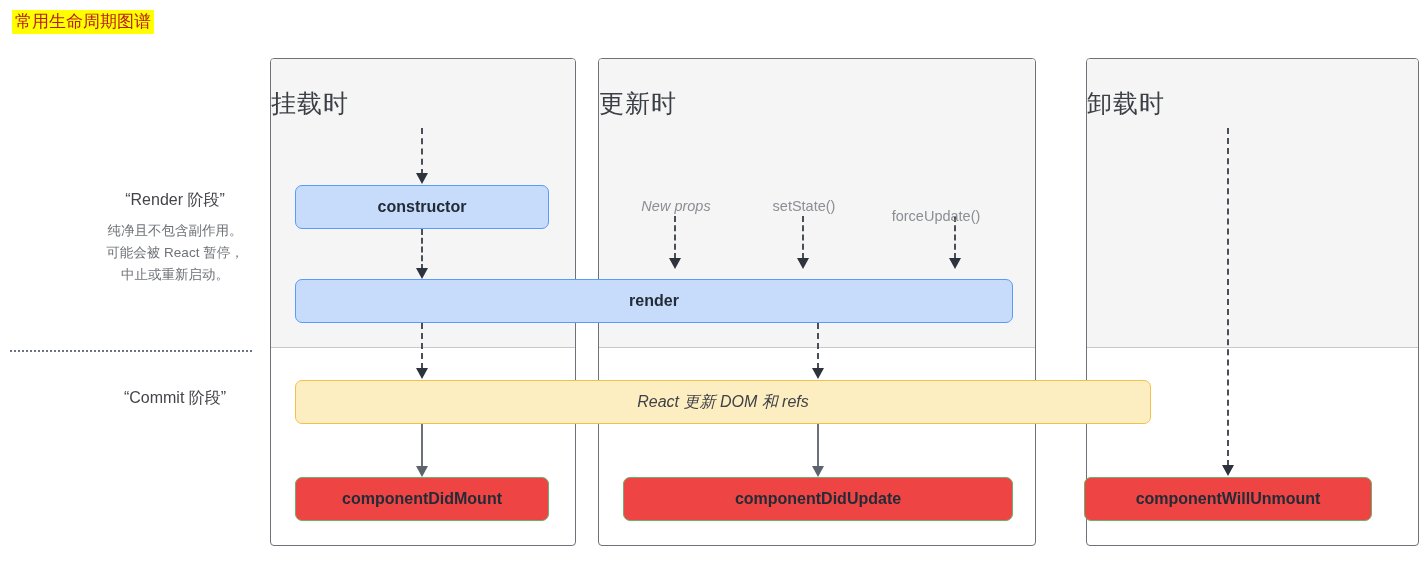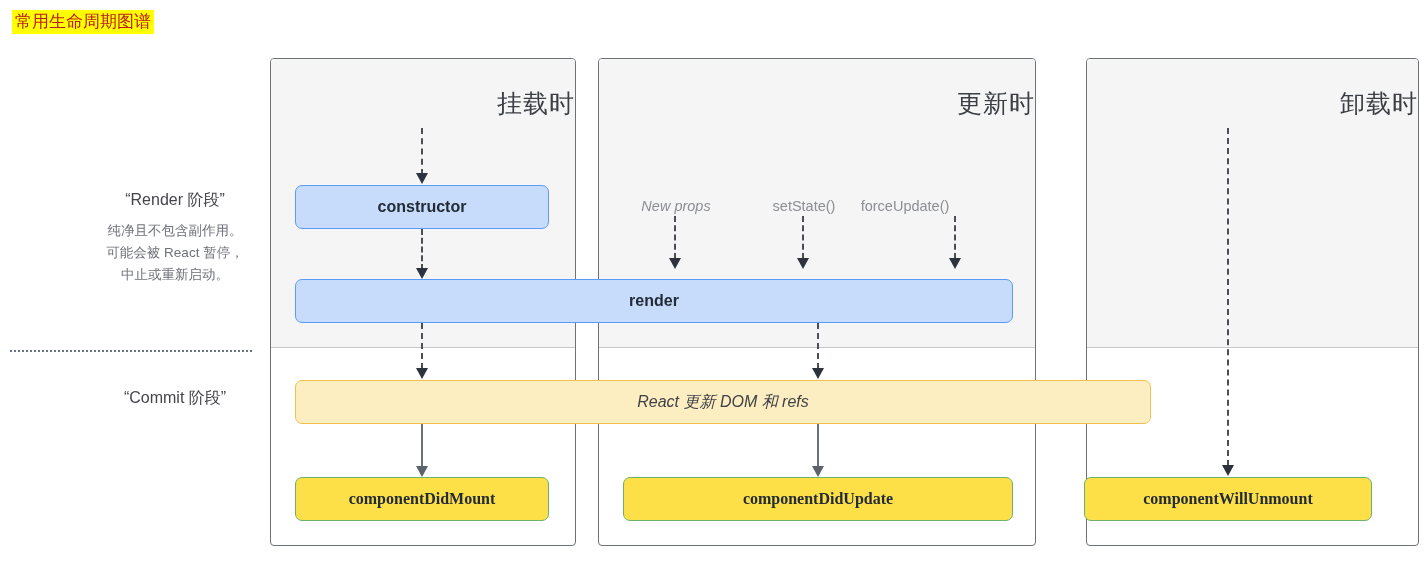--- a/index.html
+++ b/index.html
@@ -90,21 +90,21 @@
   }
   #panel-mounting  { left: 270px;  width: 306px; }
   #panel-updating  { left: 598px;  width: 438px; }
   #panel-unmounting{ left: 1086px; width: 333px; }
 
   .panel-heading {
     position: absolute;
     top: 28px;
     left: 0;
     right: 0;
-    text-align: right;
+    text-align: left;
     font-size: 25px;
     color: #3b3f45;
     letter-spacing: 1px;
   }
 
   
   .node {
     position: absolute;
     box-sizing: border-box;
     border-radius: 7px;
@@ -120,46 +120,45 @@
     color: #232b36;
     font-weight: bold;
   }
   .node-yellow {
     background: #fdeec2;
     border: 1px solid #f0c14b;
     color: #3f4147;
     font-style: italic;
   }
   .node-green {
-    background: #fde047;
+    background: #ef4444;
     border: 1px solid #6cb26a;
     color: #232b36;
     font-weight: bold;
-    font-family: Liberation Serif, serif;
   }
 
   #node-constructor  { left: 295px;  top: 185px;  width: 254px; }
   #node-render       { left: 295px;  top: 279px;  width: 718px; }
   #node-reactdom     { left: 295px;  top: 380px;  width: 856px; }
   #node-didmount     { left: 295px;  top: 477px;  width: 254px; }
   #node-didupdate    { left: 623px;  top: 477px;  width: 390px; }
   #node-willunmount  { left: 1084px; top: 477px;  width: 288px; }
 
   
   .trigger-label {
     position: absolute;
     top: 198px;
     font-size: 14.5px;
     color: #8b8e93;
     text-align: center;
     white-space: nowrap;
   }
   #trigger-newprops    { left: 612px; width: 128px; font-style: italic; }
   #trigger-setstate    { left: 740px; width: 128px; }
-  #trigger-forceupdate { left: 831px; width: 148px; }
+  #trigger-forceupdate { left: 862px; width: 148px; margin-top: 10px; }
 
   
   .conn {
     position: absolute;
     width: 0;
   }
   .conn.dashed { border-left: 2px dashed #4a4f57; }
   .conn.solid  { border-left: 2px solid  #6b7077; }
 
   .arrowhead {

